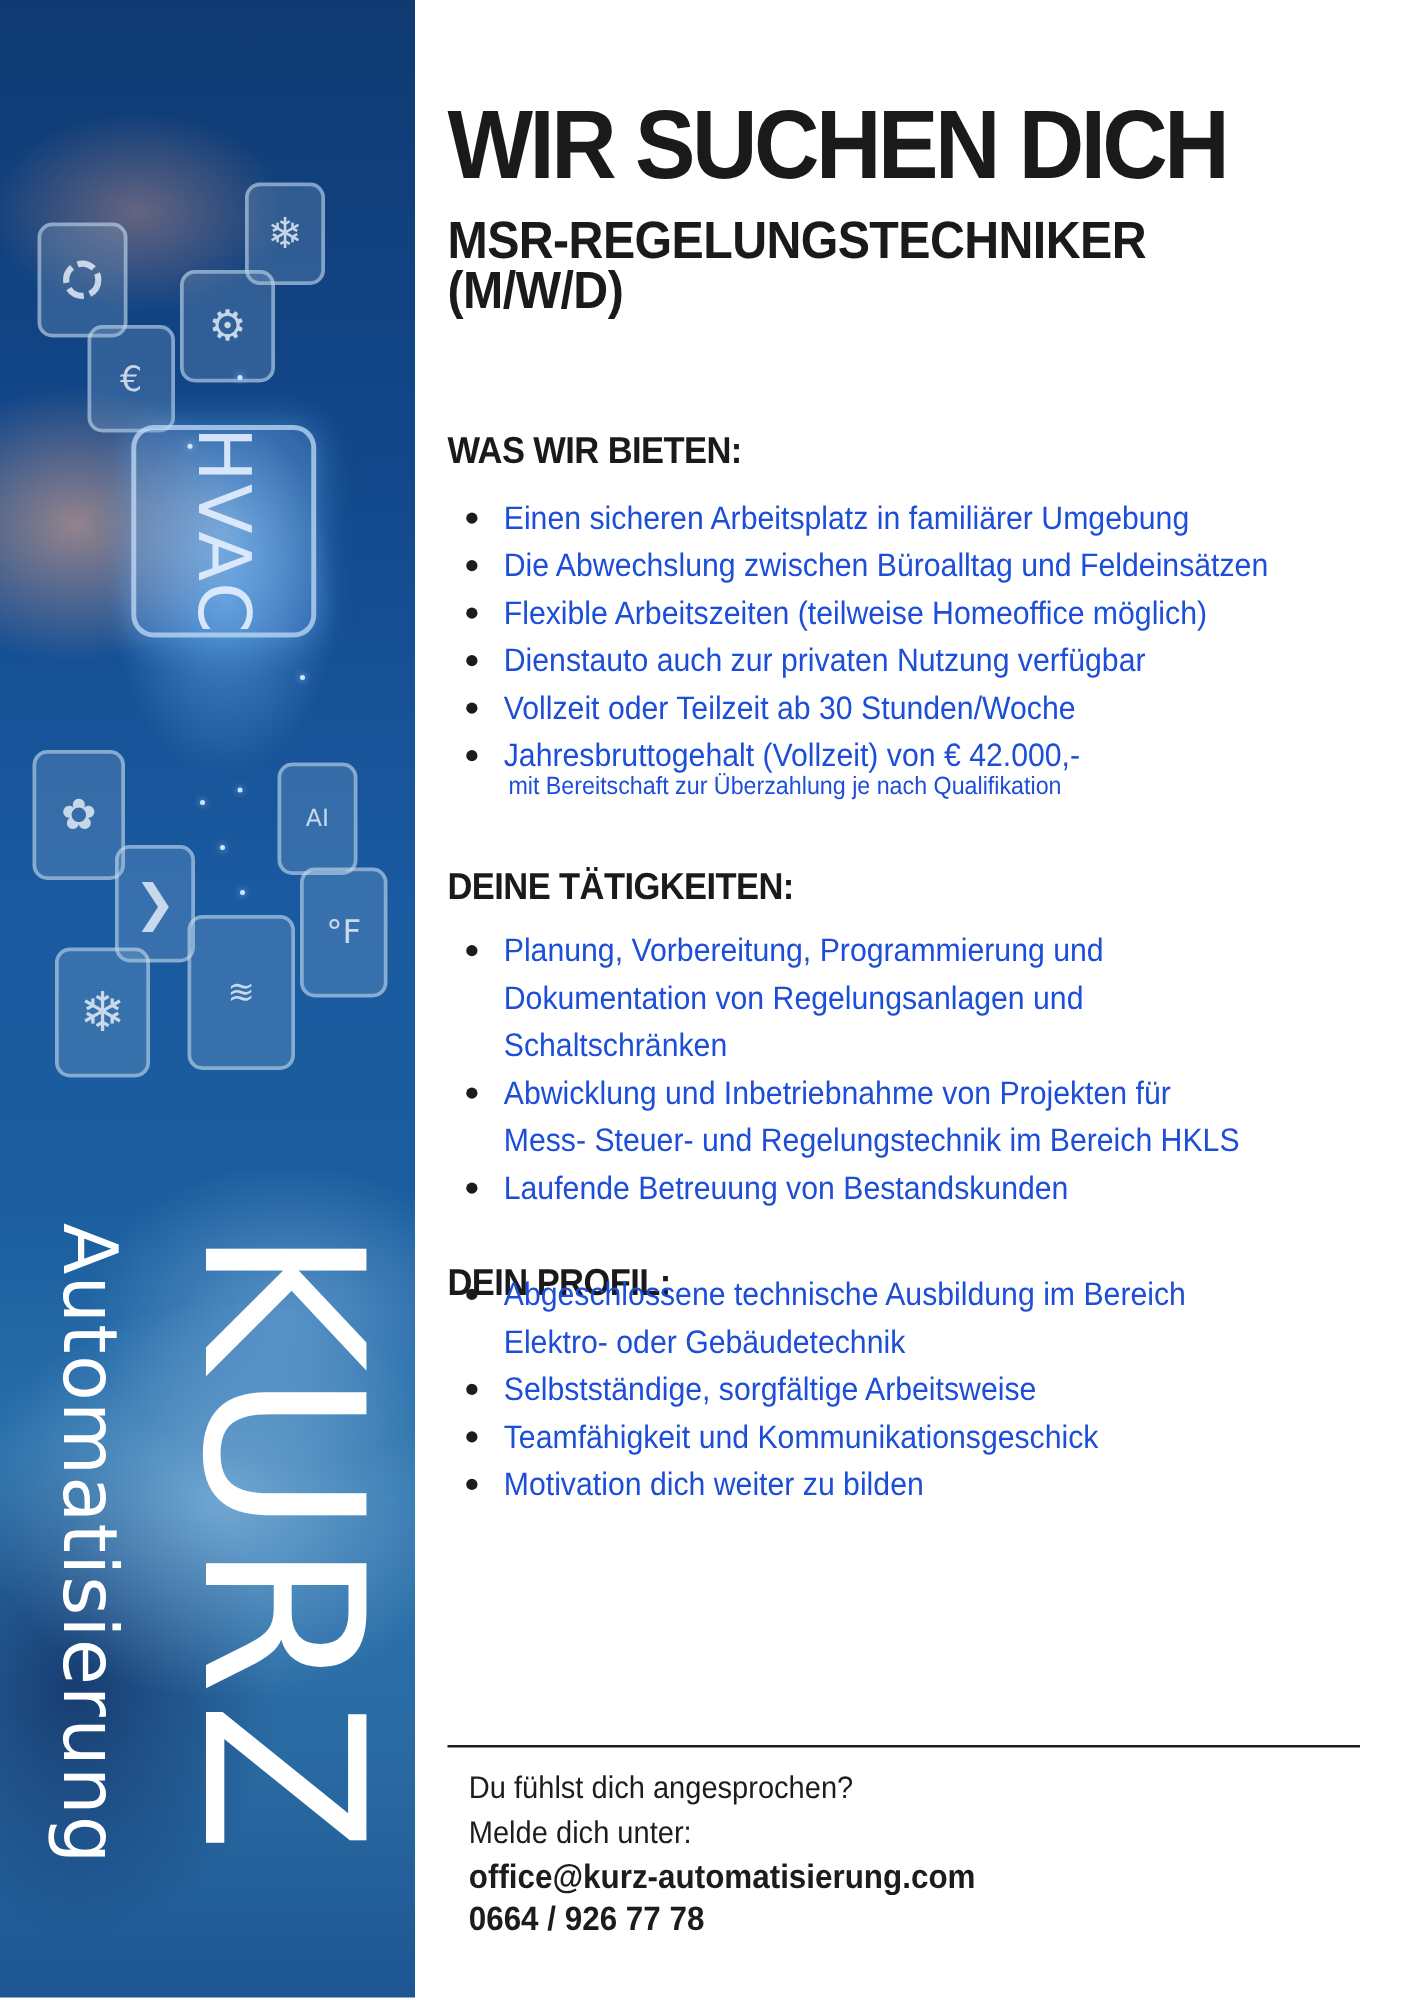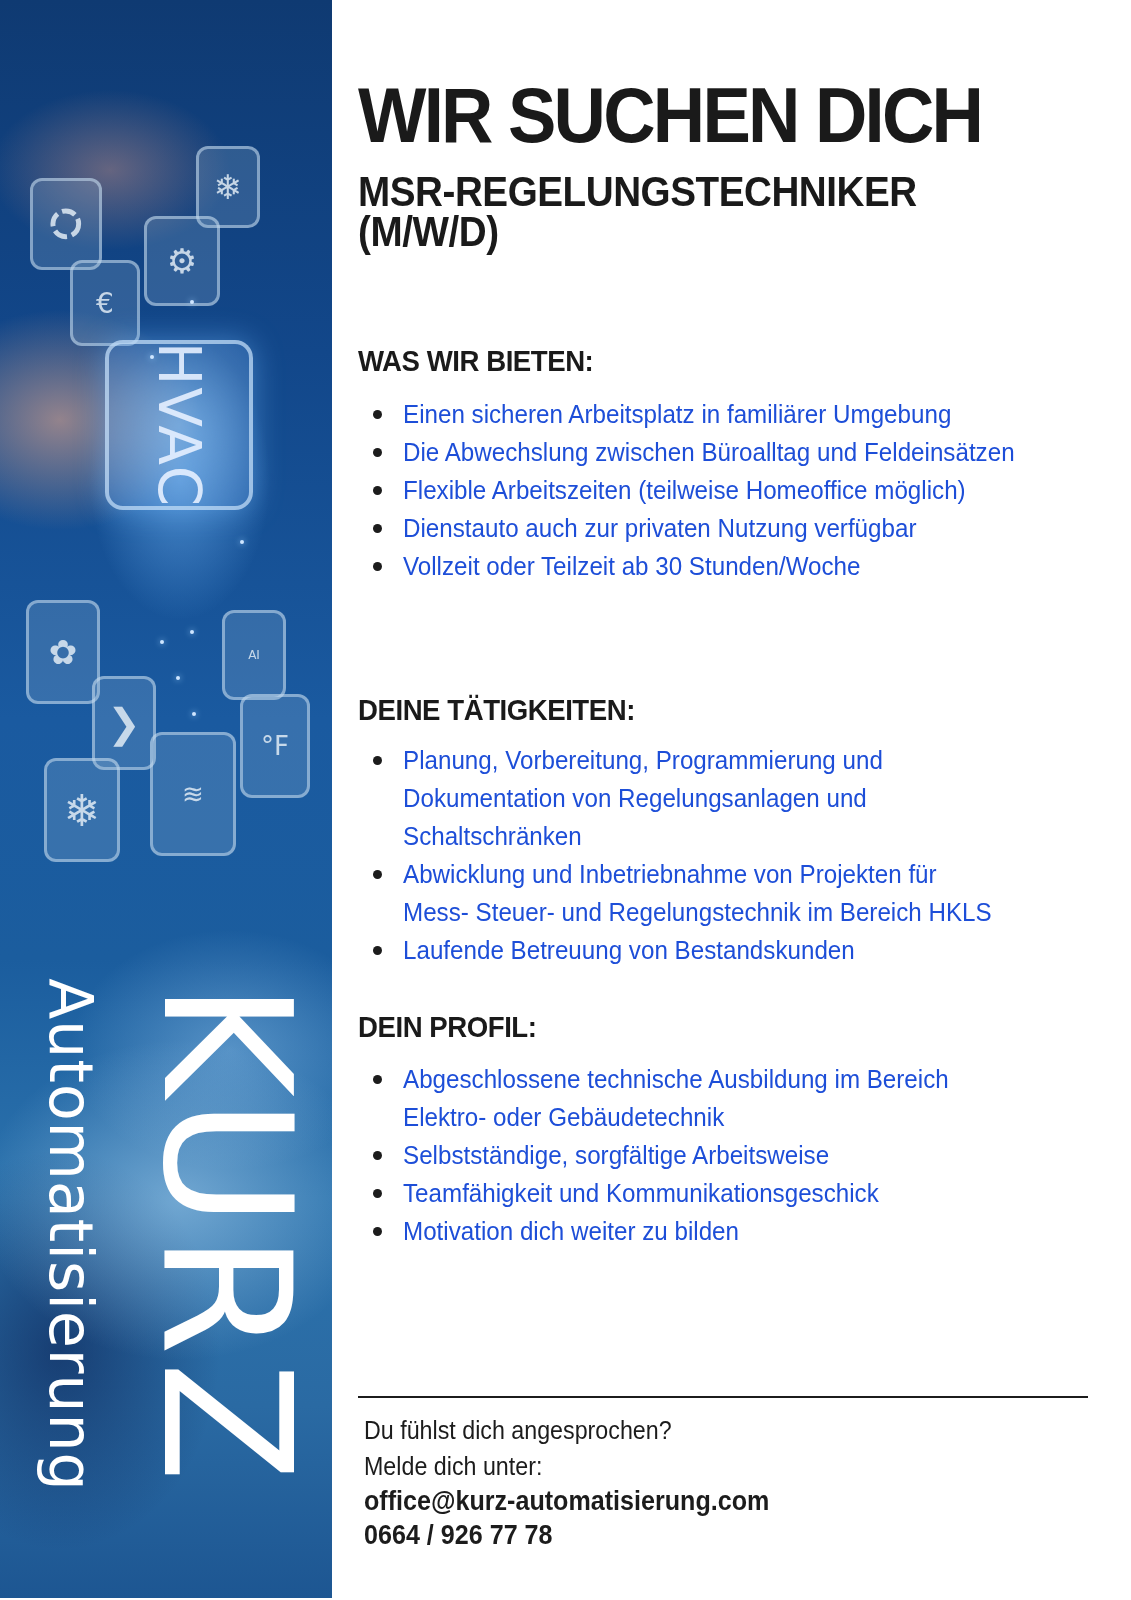--- a/index.html
+++ b/index.html
@@ -85,21 +85,21 @@
   }
   ul.list li .txt { display: inline-block; transform: scaleX(0.93); transform-origin: left; }
   ul.list li::before {
     content: ""; position: absolute; left: 15px; top: 15px; width: 9px; height: 9px; border-radius: 50%; background: #1c1c1c;
   }
   ul.list li .note {
     display: block; font-size: 20px; line-height: 20px; margin-top: -4px; padding-left: 4px;
     transform: scaleX(0.93); transform-origin: left;
   }
   .rule { position: absolute; left: 0; top: 1396px; width: 730px; height: 2px; background: #1c1c1c; }
-  .cta { position: absolute; left: 6px; top: 1412px; width: 740px; }
+  .cta { position: absolute; left: 17px; top: 1412px; width: 740px; }
   .cta .line {
     font-family: "Liberation Sans", sans-serif; font-size: 25px; line-height: 36px; color: #1c1c1c;
     white-space: nowrap; transform: scaleX(0.93); transform-origin: left;
   }
   .cta .bold { font-weight: 700; font-size: 27px; line-height: 34px; }
 </style>
 </head>
 <body>
 
 <div class="side">
@@ -109,21 +109,21 @@
       </svg>
   </div>
   <div class="tile" style="left:196px;top:146px;width:64px;height:82px;font-size:34px;">❄</div>
   <div class="tile" style="left:144px;top:216px;width:76px;height:90px;font-size:34px;">⚙</div>
   <div class="tile" style="left:70px;top:260px;width:70px;height:86px;font-size:28px;">€</div>
   <div class="hvac">
       <span>HVAC</span>
     </div>
 
   <div class="tile" style="left:26px;top:600px;width:74px;height:104px;font-size:34px;">✿</div>
-  <div class="tile" style="left:222px;top:610px;width:64px;height:90px;font-size:12px;">AI</div>
+  <div class="tile" style="left:222px;top:610px;width:64px;height:90px;font-size:19px;">AI</div>
   <div class="tile" style="left:92px;top:676px;width:64px;height:94px;font-size:40px;">❯</div>
   <div class="tile" style="left:240px;top:694px;width:70px;height:104px;font-size:26px;">°F</div>
   <div class="tile" style="left:44px;top:758px;width:76px;height:104px;font-size:44px;">❄</div>
   <div class="tile" style="left:150px;top:732px;width:86px;height:124px;font-size:26px;">≋</div>
 
   <div class="star" style="left:150px;top:355px;"></div>
   <div class="star" style="left:190px;top:300px;"></div>
   <div class="star" style="left:160px;top:640px;"></div>
   <div class="star" style="left:190px;top:630px;"></div>
   <div class="star" style="left:192px;top:712px;"></div>
@@ -145,40 +145,43 @@
     <div>(M/W/D)</div>
   </h2>
 
   <h3 class="sec-title" style="top:344px;">WAS WIR BIETEN:</h3>
   <ul class="list" style="top:395px;">
     <li><span class="txt">Einen sicheren Arbeitsplatz in familiärer Umgebung</span></li>
     <li><span class="txt">Die Abwechslung zwischen Büroalltag und Feldeinsätzen</span></li>
     <li><span class="txt">Flexible Arbeitszeiten (teilweise Homeoffice möglich)</span></li>
     <li><span class="txt">Dienstauto auch zur privaten Nutzung verfügbar</span></li>
     <li><span class="txt">Vollzeit oder Teilzeit ab 30 Stunden/Woche</span></li>
+    <li><span class="txt">Jahresbruttogehalt (Vollzeit) von € 42.000,-</span>
+      <span class="note">mit Bereitschaft zur Überzahlung je nach Qualifikation</span>
+    </li>
   </ul>
 
   <h3 class="sec-title" style="top:693px;">DEINE TÄTIGKEITEN:</h3>
   <ul class="list" style="top:741px;">
     <li>
       <span class="txt">Planung, Vorbereitung, Programmierung und</span><br>
       <span class="txt">Dokumentation von Regelungsanlagen und</span><br>
       <span class="txt">Schaltschränken</span>
     </li>
     <li>
       <span class="txt">Abwicklung und Inbetriebnahme von Projekten für</span><br>
       <span class="txt">Mess- Steuer- und Regelungstechnik im Bereich HKLS</span>
     </li>
     <li>
       <span class="txt">Laufende Betreuung von Bestandskunden</span>
     </li>
   </ul>
 
   <h3 class="sec-title" style="top:1010px;">DEIN PROFIL:</h3>
-  <ul class="list" style="top:1060px;">
+  <ul class="list" style="top:1016px;">
     <li>
       <span class="txt">Abgeschlossene technische Ausbildung im Bereich</span><br>
       <span class="txt">Elektro- oder Gebäudetechnik</span>
     </li>
     <li><span class="txt">Selbstständige, sorgfältige Arbeitsweise</span></li>
     <li><span class="txt">Teamfähigkeit und Kommunikationsgeschick</span></li>
     <li><span class="txt">Motivation dich weiter zu bilden</span></li>
   </ul>
 
   <div class="rule"></div>

